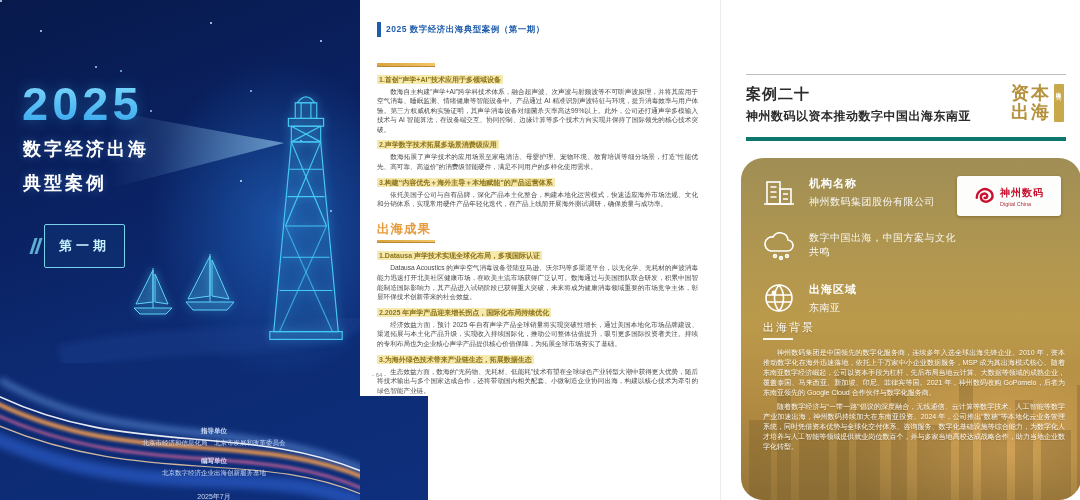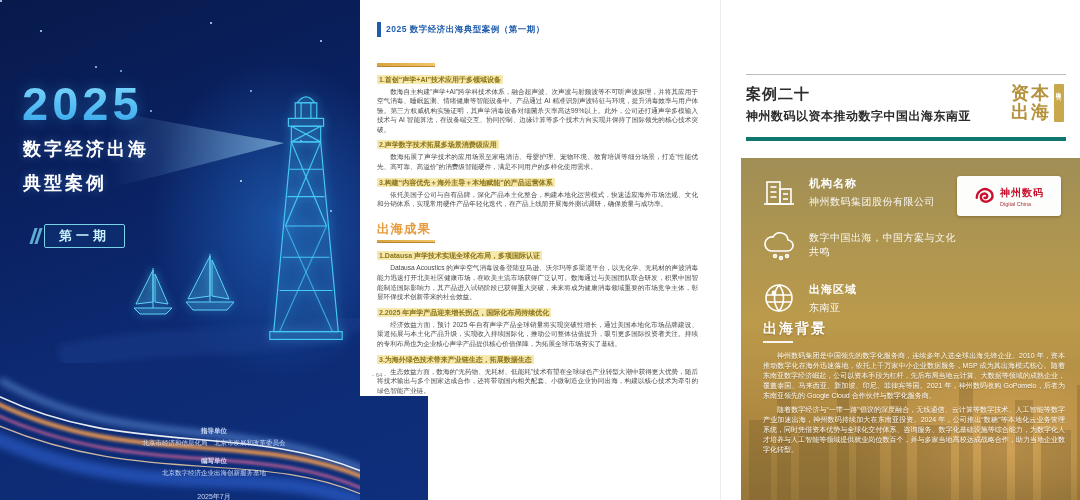--- a/index.html
+++ b/index.html
@@ -22,21 +22,21 @@
         color:#4fc3f7;background:linear-gradient(180deg,#8fe4ff,#2e9fe8);
         -webkit-background-clip:text;background-clip:text;-webkit-text-fill-color:transparent;
         text-shadow:0 0 14px rgba(70,190,255,.35);}
   .cover-title{position:absolute;left:23px;color:#fff;font-weight:800;letter-spacing:3px;font-size:18px;
         text-shadow:0 0 10px rgba(120,190,255,.3);}
   .t1{top:137px;} .t2{top:171px;}
   .issue-badge{position:absolute;left:32px;top:224px;display:flex;align-items:center;}
   .issue-bars{display:flex;gap:2px;margin-right:4px;}
   .issue-bars i{display:block;width:3px;height:16px;background:#6fc6e6;transform:skewX(-18deg);opacity:.85;}
   .issue-box{border:1px solid #79d2e8;background:rgba(16,56,120,.45);color:#c6f1ff;
-        font-size:13px;font-weight:700;letter-spacing:4px;padding:2px 14px;border-radius:2px;}
+        font-size:13px;font-weight:700;letter-spacing:4px;padding:12px 14px;border-radius:2px;}
   .cover-footer{position:absolute;left:0;right:0;bottom:0;top:424px;text-align:center;color:#d8e6ff;}
   .cf-label{font-size:6.5px;font-weight:700;margin-top:3px;opacity:.95;}
   .cf-line{font-size:6.5px;margin-top:3px;opacity:.9;}
   .cf-date{font-size:7px;margin-top:14px;opacity:.9;}
 
   
   .mid{position:absolute;left:360px;top:0;width:360px;height:396px;background:#fff;}
   .mid-inner{padding:22px 22px 0 17px;}
   .mid-header{display:flex;align-items:center;margin-bottom:26px;}
   .mid-header .bar{width:4px;height:15px;background:#1f5cab;margin-right:5px;}
@@ -53,36 +53,36 @@
   .rightp{position:absolute;left:720px;top:0;width:360px;height:500px;background:#fff;border-left:1px solid #ececec;}
   .case-header{position:absolute;left:25px;right:15px;top:74px;
         border-top:1px solid #bdbdbd;border-bottom:4px solid #0f766e;padding:10px 0 12px 0;}
   .case-no{font-size:15px;font-weight:800;color:#2b2b2b;letter-spacing:1px;}
   .case-title{font-size:12px;font-weight:700;color:#2b2b2b;margin-top:4px;letter-spacing:.5px;}
   .case-badge{position:absolute;right:2px;top:9px;display:flex;align-items:stretch;}
   .badge-chars{color:#b5913c;font-weight:800;font-size:18px;line-height:19px;letter-spacing:2px;text-align:center;}
   .badge-tag{margin-left:3px;background:#c9a84c;color:#fff;font-size:5.5px;line-height:6px;
         writing-mode:vertical-rl;padding:3px 2px;border-radius:1px;letter-spacing:1px;}
   .gold{position:absolute;left:20px;right:0;top:158px;bottom:0;overflow:hidden;
-        background:linear-gradient(180deg,#a08e55 0%,#ad9551 22%,#bb9a4b 48%,#b28b42 72%,#96763a 100%);}
+        background:linear-gradient(180deg,#a08e55 0%,#ad9551 22%,#bb9a4b 48%,#b28b42 72%,#96763a 100%);border-radius:22px;}
   .gold-glow{position:absolute;left:30%;bottom:-40px;width:320px;height:180px;
         background:radial-gradient(closest-side,rgba(255,196,110,.5),rgba(255,196,110,0));}
   .skyline{position:absolute;left:0;right:0;bottom:0;height:200px;opacity:.28;}
   .info-list{position:absolute;left:20px;top:16px;right:120px;}
   .info-row{display:flex;margin-bottom:17px;}
   .info-icon{width:36px;height:36px;margin-right:12px;flex:none;}
   .info-label{color:#fff;font-weight:800;font-size:11px;letter-spacing:1px;padding-top:2px;}
   .info-value{color:#fff;opacity:.92;font-size:10px;margin-top:4px;letter-spacing:.5px;}
   .logo-box{position:absolute;right:20px;top:18px;width:104px;height:40px;background:#fdfdfb;
         border-radius:3px;display:flex;align-items:center;justify-content:center;gap:4px;
         box-shadow:0 1px 3px rgba(60,40,0,.35);}
   .logo-text .cn{color:#c8102e;font-weight:800;font-size:10px;letter-spacing:1px;}
   .logo-text .en{color:#b03340;font-size:5.5px;margin-top:1px;}
   .bg-sec{position:absolute;left:22px;right:16px;top:162px;}
-  .bg-heading{color:#fff;font-weight:700;font-size:14px;letter-spacing:2px;
+  .bg-heading{color:#fff;font-weight:400;font-size:11px;letter-spacing:2px;
         text-shadow:0 1px 2px rgba(90,60,0,.4);}
   .bg-underline{width:30px;height:2px;background:#fff;margin:3px 0 8px 0;opacity:.9;}
   .bg-p{color:#fff;font-size:7px;line-height:10px;text-align:justify;text-indent:2em;margin:0 0 4px 0;
         text-shadow:0 1px 1px rgba(90,60,0,.35);opacity:.96;}
 </style>
 </head>
 <body>
 
 <div class="stage">
 

